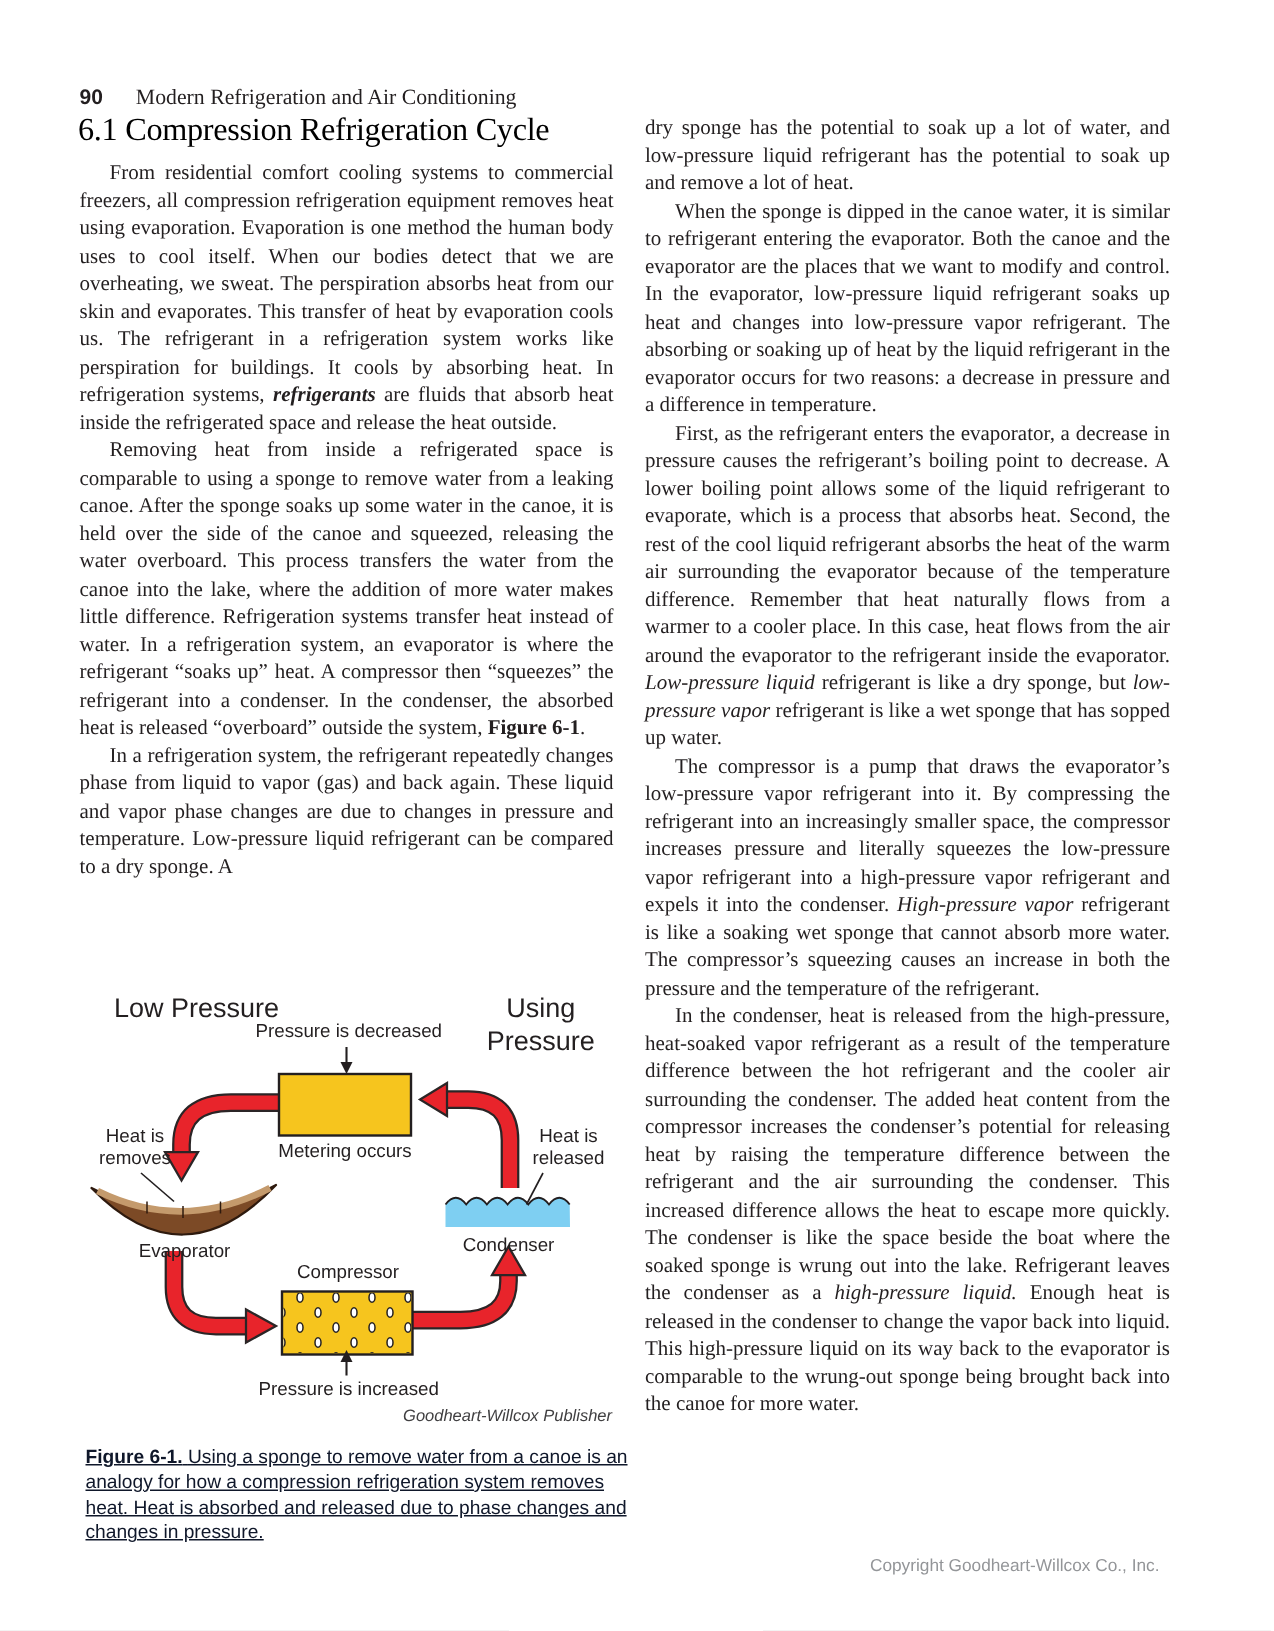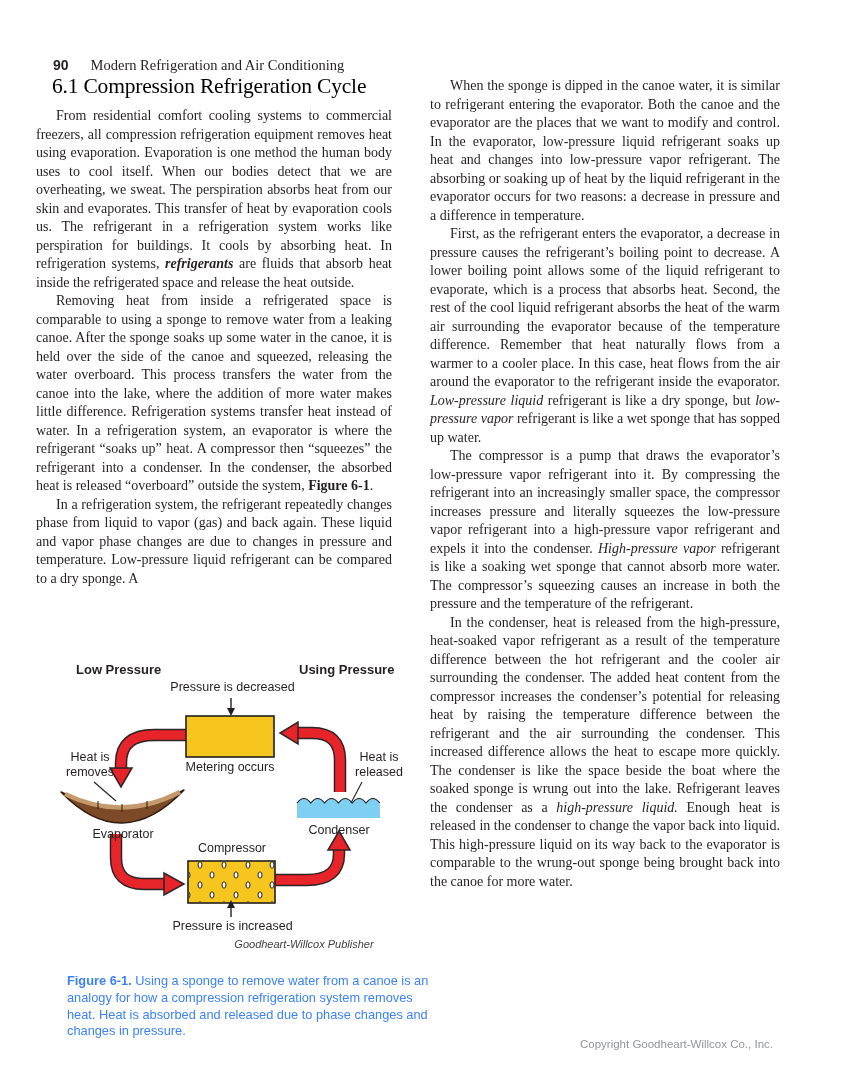--- a/index.html
+++ b/index.html
@@ -11,47 +11,47 @@
   .pagehead { position:absolute; top:38px; left:53px; white-space:nowrap;margin-top:18px; }
   .pgnum { font-family:"Liberation Sans", sans-serif; font-weight:bold; font-size:14px; }
   .booktitle { font-size:14.5px; margin-left:18px; }
 
   .section-title {
     position:absolute; left:52px; top:74px; margin:0;
     font-family:Liberation Serif, serif; font-weight:normal;
     font-size:21.5px; color:#000000; letter-spacing:-0.2px;
   }
 
-  .leftcol  { position:absolute; left:36px; top:107px; width:356px; }
+  .leftcol  { position:absolute; left:53px; top:107px; width:356px; }
   .rightcol { position:absolute; left:430px; top:77px; width:350px; }
   p.body {
     margin:0; font-size:14px; line-height:18.5px;
     text-align:justify; text-indent:20px;
   }
   p.body.noindent { text-indent:0; }
   .b  { font-weight:bold; }
   .i  { font-style:italic; }
   .bi { font-weight:bold; font-style:italic; }
 
   .figure { position:absolute; left:50px; top:660px; width:372px; height:300px; }
   .figure svg { position:absolute; left:0; top:0; }
   .flabel {
     position:absolute; font-family:"Liberation Sans", sans-serif;
     font-size:12.5px; line-height:1.22; color:#231f20; text-align:center;
   }
-  .fbold { font-weight:bold; font-size:13px; }
+  .fbold { font-weight:normal; font-size:18px; }
   .fcredit {
     position:absolute; font-family:"Liberation Sans", sans-serif;
-    font-style:italic; font-size:11px; color:#414042; text-align:center;
+    font-style:italic; font-size:11px; color:#414042; text-align:right;
   }
 
   .caption {
-    position:absolute; left:53px; top:959px; width:362px; margin:14px;
+    position:absolute; left:53px; top:959px; width:362px; margin:4px;
     font-family:"Liberation Sans", sans-serif; font-size:12.8px;
-    line-height:16.8px; color:#3b82f6;
+    line-height:16.8px; color:#0f172a;text-decoration:underline;
   }
   .footer {
     position:absolute; top:1038px; right:76px;
     font-family:"Liberation Sans", sans-serif; font-size:11.5px; color:#939598;
   }
 </style>
 </head>
 <body>
 
 <div class="page">
@@ -63,20 +63,21 @@
 
   <h1 class="section-title">6.1 Compression Refrigeration Cycle</h1>
 
   <div class="leftcol">
     <p class="body"><span>From residential comfort cooling systems to commercial freezers, all compression refrigeration equipment removes heat using evaporation. Evaporation is one method the human body uses to cool itself. When our bodies detect that we are overheating, we sweat. The perspiration absorbs heat from our skin and evaporates. This transfer of heat by evaporation cools us. The refrigerant in a refrigeration system works like perspiration for buildings. It cools by absorbing heat. In refrigeration systems, </span><span class="bi">refrigerants</span><span> are fluids that absorb heat inside the refrigerated space and release the heat outside.</span></p>
     <p class="body"><span>Removing heat from inside a refrigerated space is comparable to using a sponge to remove water from a leaking canoe. After the sponge soaks up some water in the canoe, it is held over the side of the canoe and squeezed, releasing the water overboard. This process transfers the water from the canoe into the lake, where the addition of more water makes little difference. Refrigeration systems transfer heat instead of water. In a refrigeration system, an evaporator is where the refrigerant “soaks up” heat. A compressor then “squeezes” the refrigerant into a condenser. In the condenser, the absorbed heat is released “overboard” outside the system, </span><span class="b">Figure 6-1</span><span>.</span></p>
     <p class="body"><span>In a refrigeration system, the refrigerant repeatedly changes phase from liquid to vapor (gas) and back again. These liquid and vapor phase changes are due to changes in pressure and temperature. Low-pressure liquid refrigerant can be compared to a dry sponge. A</span></p>
   </div>
 
   <div class="rightcol">
+    <p class="body noindent"><span>dry sponge has the potential to soak up a lot of water, and low-pressure liquid refrigerant has the potential to soak up and remove a lot of heat.</span></p>
     <p class="body"><span>When the sponge is dipped in the canoe water, it is similar to refrigerant entering the evaporator. Both the canoe and the evaporator are the places that we want to modify and control. In the evaporator, low-pressure liquid refrigerant soaks up heat and changes into low-pressure vapor refrigerant. The absorbing or soaking up of heat by the liquid refrigerant in the evaporator occurs for two reasons: a decrease in pressure and a difference in temperature.</span></p>
     <p class="body"><span>First, as the refrigerant enters the evaporator, a decrease in pressure causes the refrigerant’s boiling point to decrease. A lower boiling point allows some of the liquid refrigerant to evaporate, which is a process that absorbs heat. Second, the rest of the cool liquid refrigerant absorbs the heat of the warm air surrounding the evaporator because of the temperature difference. Remember that heat naturally flows from a warmer to a cooler place. In this case, heat flows from the air around the evaporator to the refrigerant inside the evaporator. </span><span class="i">Low-pressure liquid</span><span> refrigerant is like a dry sponge, but </span><span class="i">low-pressure vapor</span><span> refrigerant is like a wet sponge that has sopped up water.</span></p>
     <p class="body"><span>The compressor is a pump that draws the evaporator’s low-pressure vapor refrigerant into it. By compressing the refrigerant into an increasingly smaller space, the compressor increases pressure and literally squeezes the low-pressure vapor refrigerant into a high-pressure vapor refrigerant and expels it into the condenser. </span><span class="i">High-pressure vapor</span><span> refrigerant is like a soaking wet sponge that cannot absorb more water. The compressor’s squeezing causes an increase in both the pressure and the temperature of the refrigerant.</span></p>
     <p class="body"><span>In the condenser, heat is released from the high-pressure, heat-soaked vapor refrigerant as a result of the temperature difference between the hot refrigerant and the cooler air surrounding the condenser. The added heat content from the compressor increases the condenser’s potential for releasing heat by raising the temperature difference between the refrigerant and the air surrounding the condenser. This increased difference allows the heat to escape more quickly. The condenser is like the space beside the boat where the soaked sponge is wrung out into the lake. Refrigerant leaves the condenser as a </span><span class="i">high-pressure liquid.</span><span> Enough heat is released in the condenser to change the vapor back into liquid. This high-pressure liquid on its way back to the evaporator is comparable to the wrung-out sponge being brought back into the canoe for more water.</span></p>
   </div>
 
   <div class="figure">
     <svg width="372" height="300" viewBox="0 0 372 300">
       <defs>
         <pattern id="speckles" width="24" height="20" patternUnits="userSpaceOnUse">

